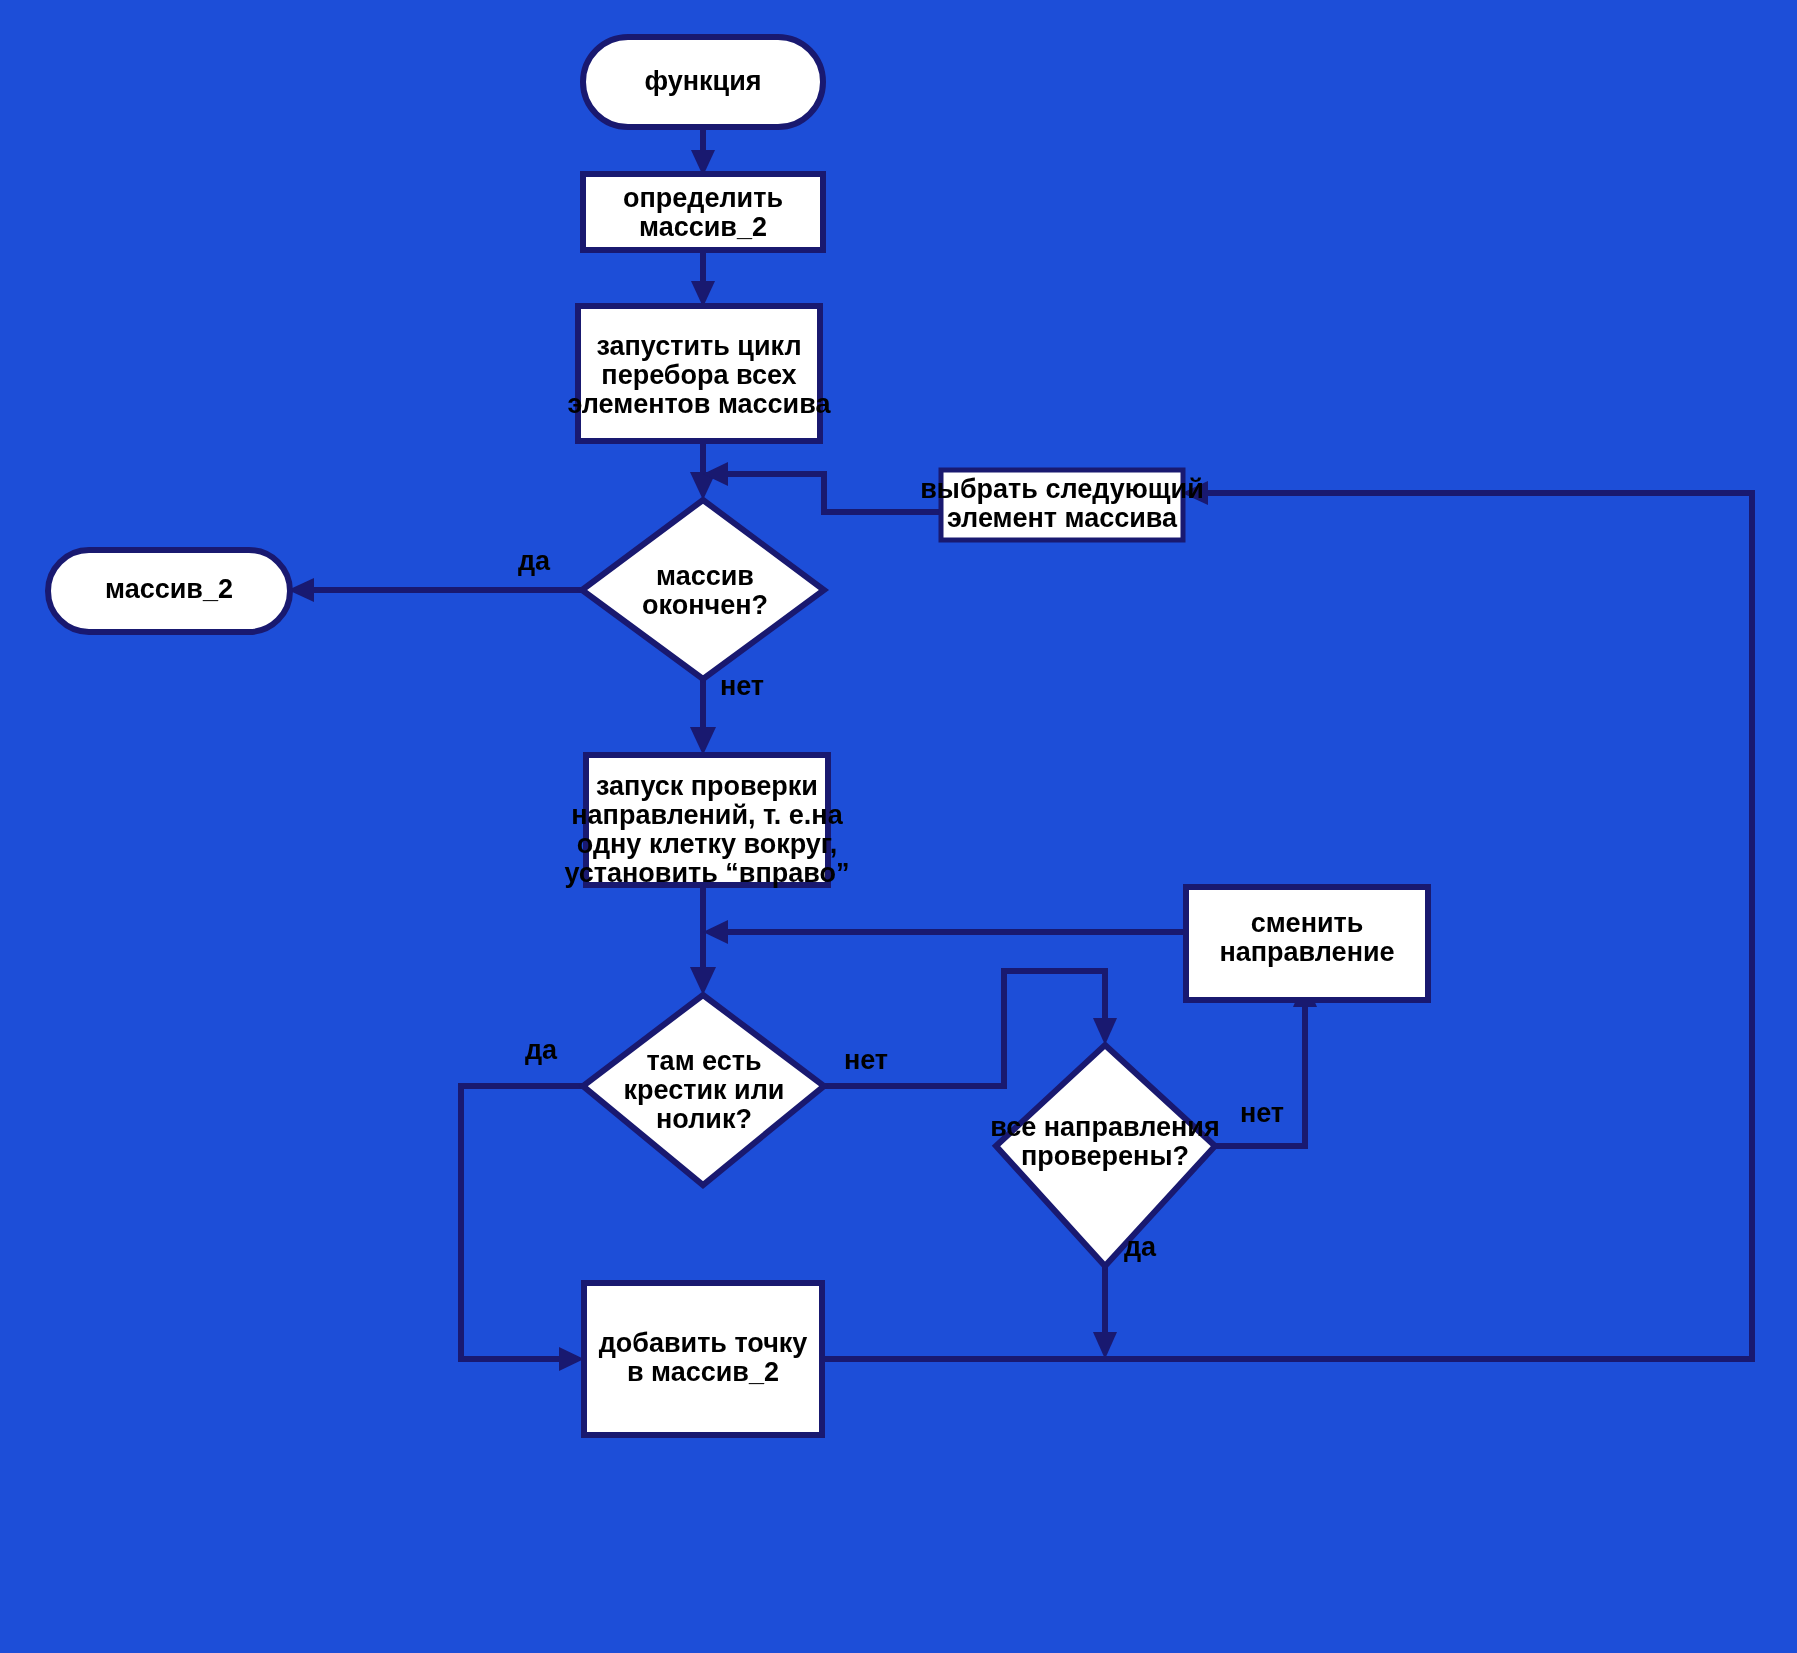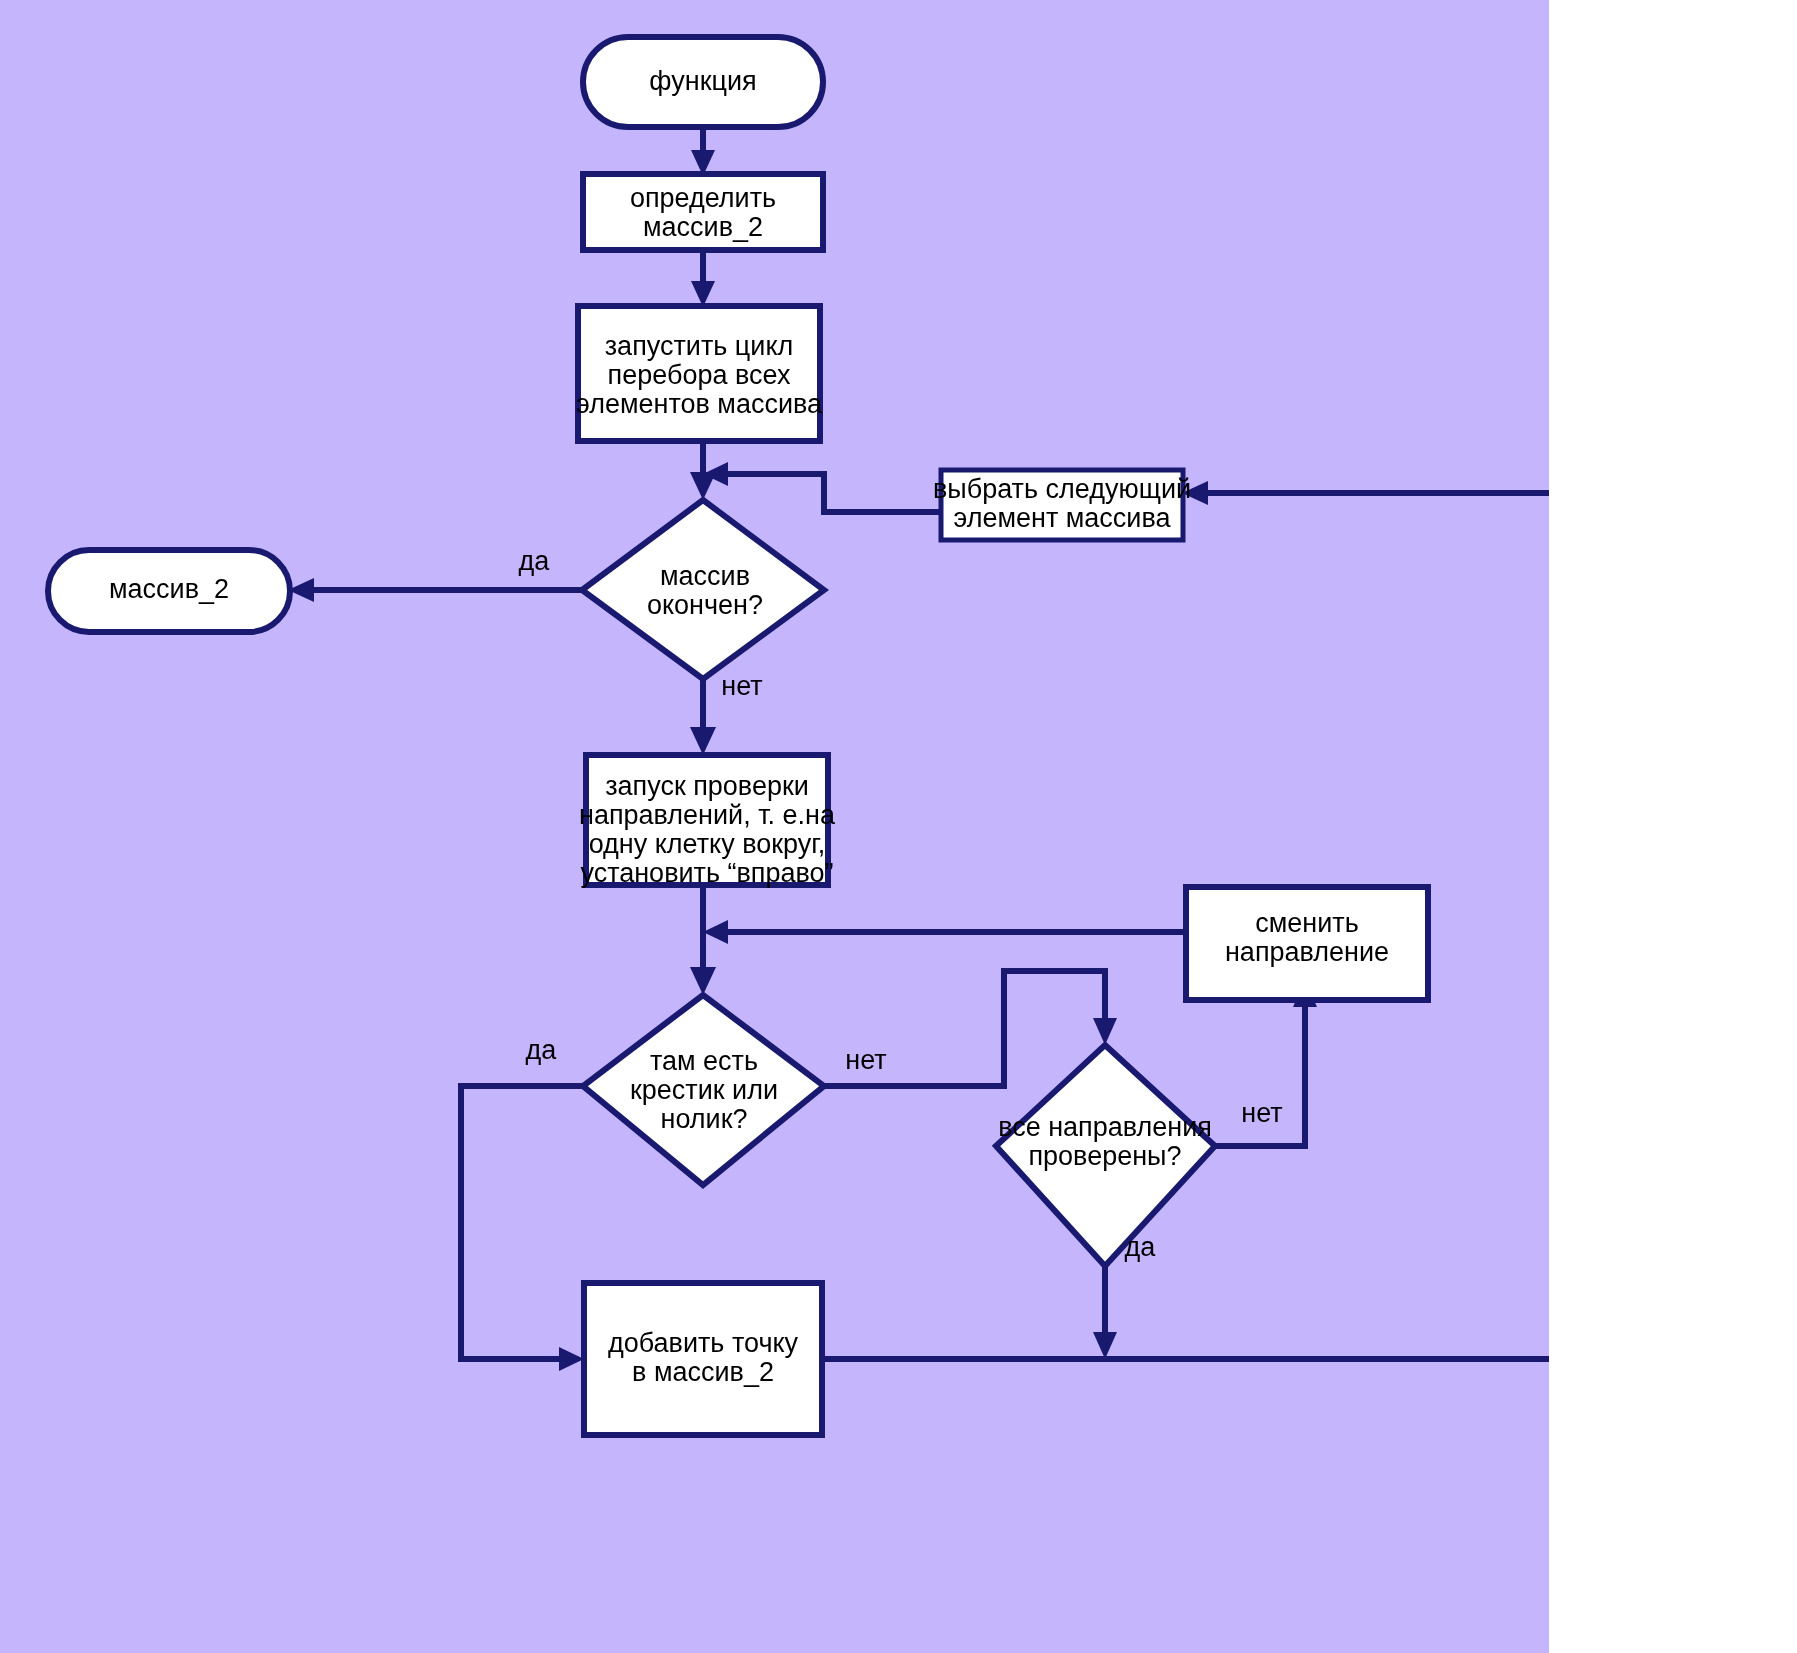--- a/index.html
+++ b/index.html
@@ -5,24 +5,25 @@
   html, body {
     margin: 0;
     padding: 0;
     background: #ffffff;
   }
   body {
     font-family: "Liberation Sans", sans-serif;
   }
   #flowchart-root {
     position: relative;
-    width: 1549px;
+    width: 1797px;
     height: 1653px;
-    background: #c4b5fd;
+    background: #1d4ed8;
     overflow: hidden;
+    font-weight: bold;
   }
   svg.fc {
     position: absolute;
     top: 0;
     left: 0;
     width: 1797px;
     height: 1653px;
   }
   .node-shape {
     fill: #ffffff;

